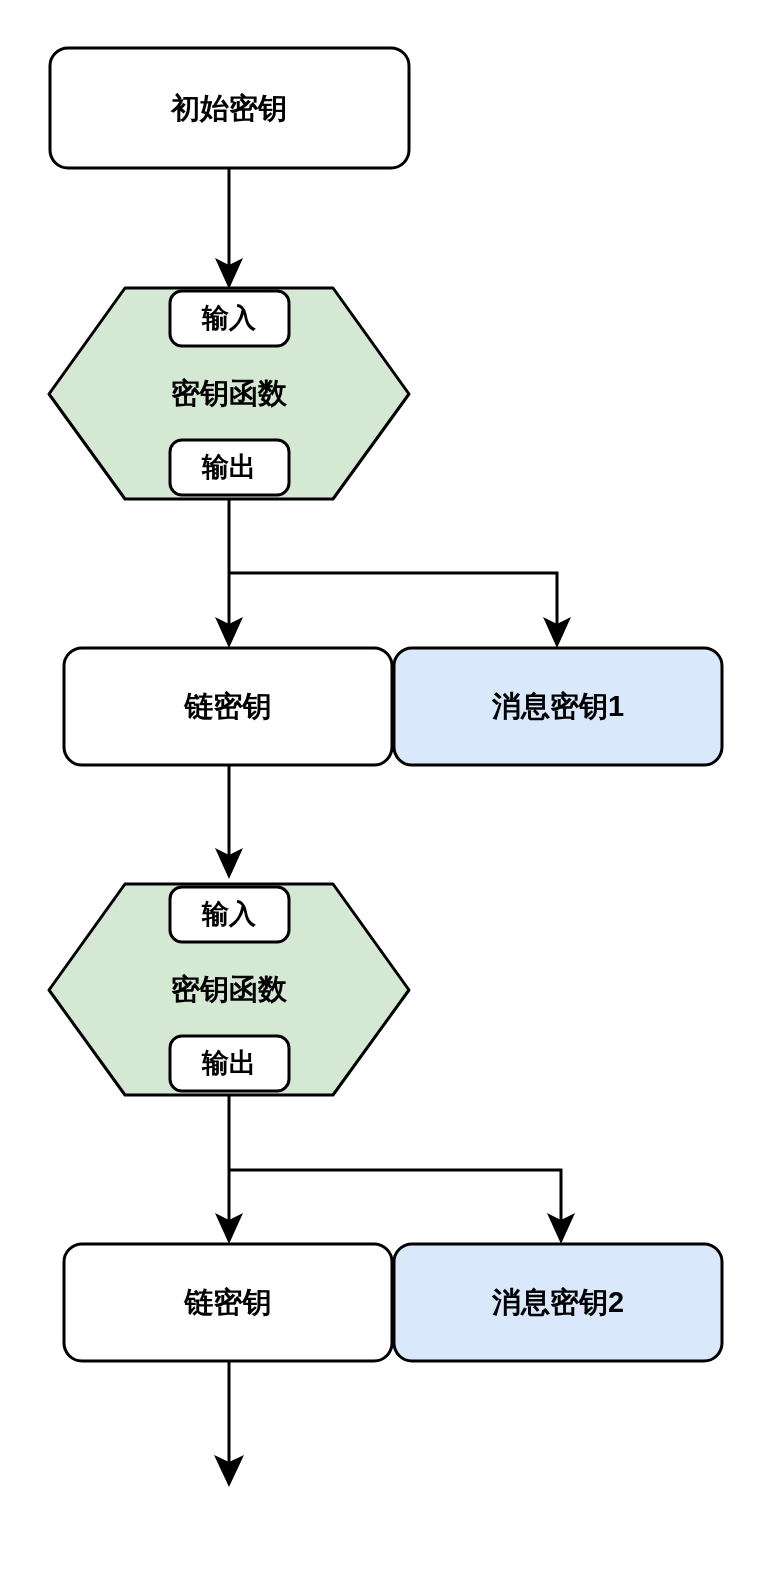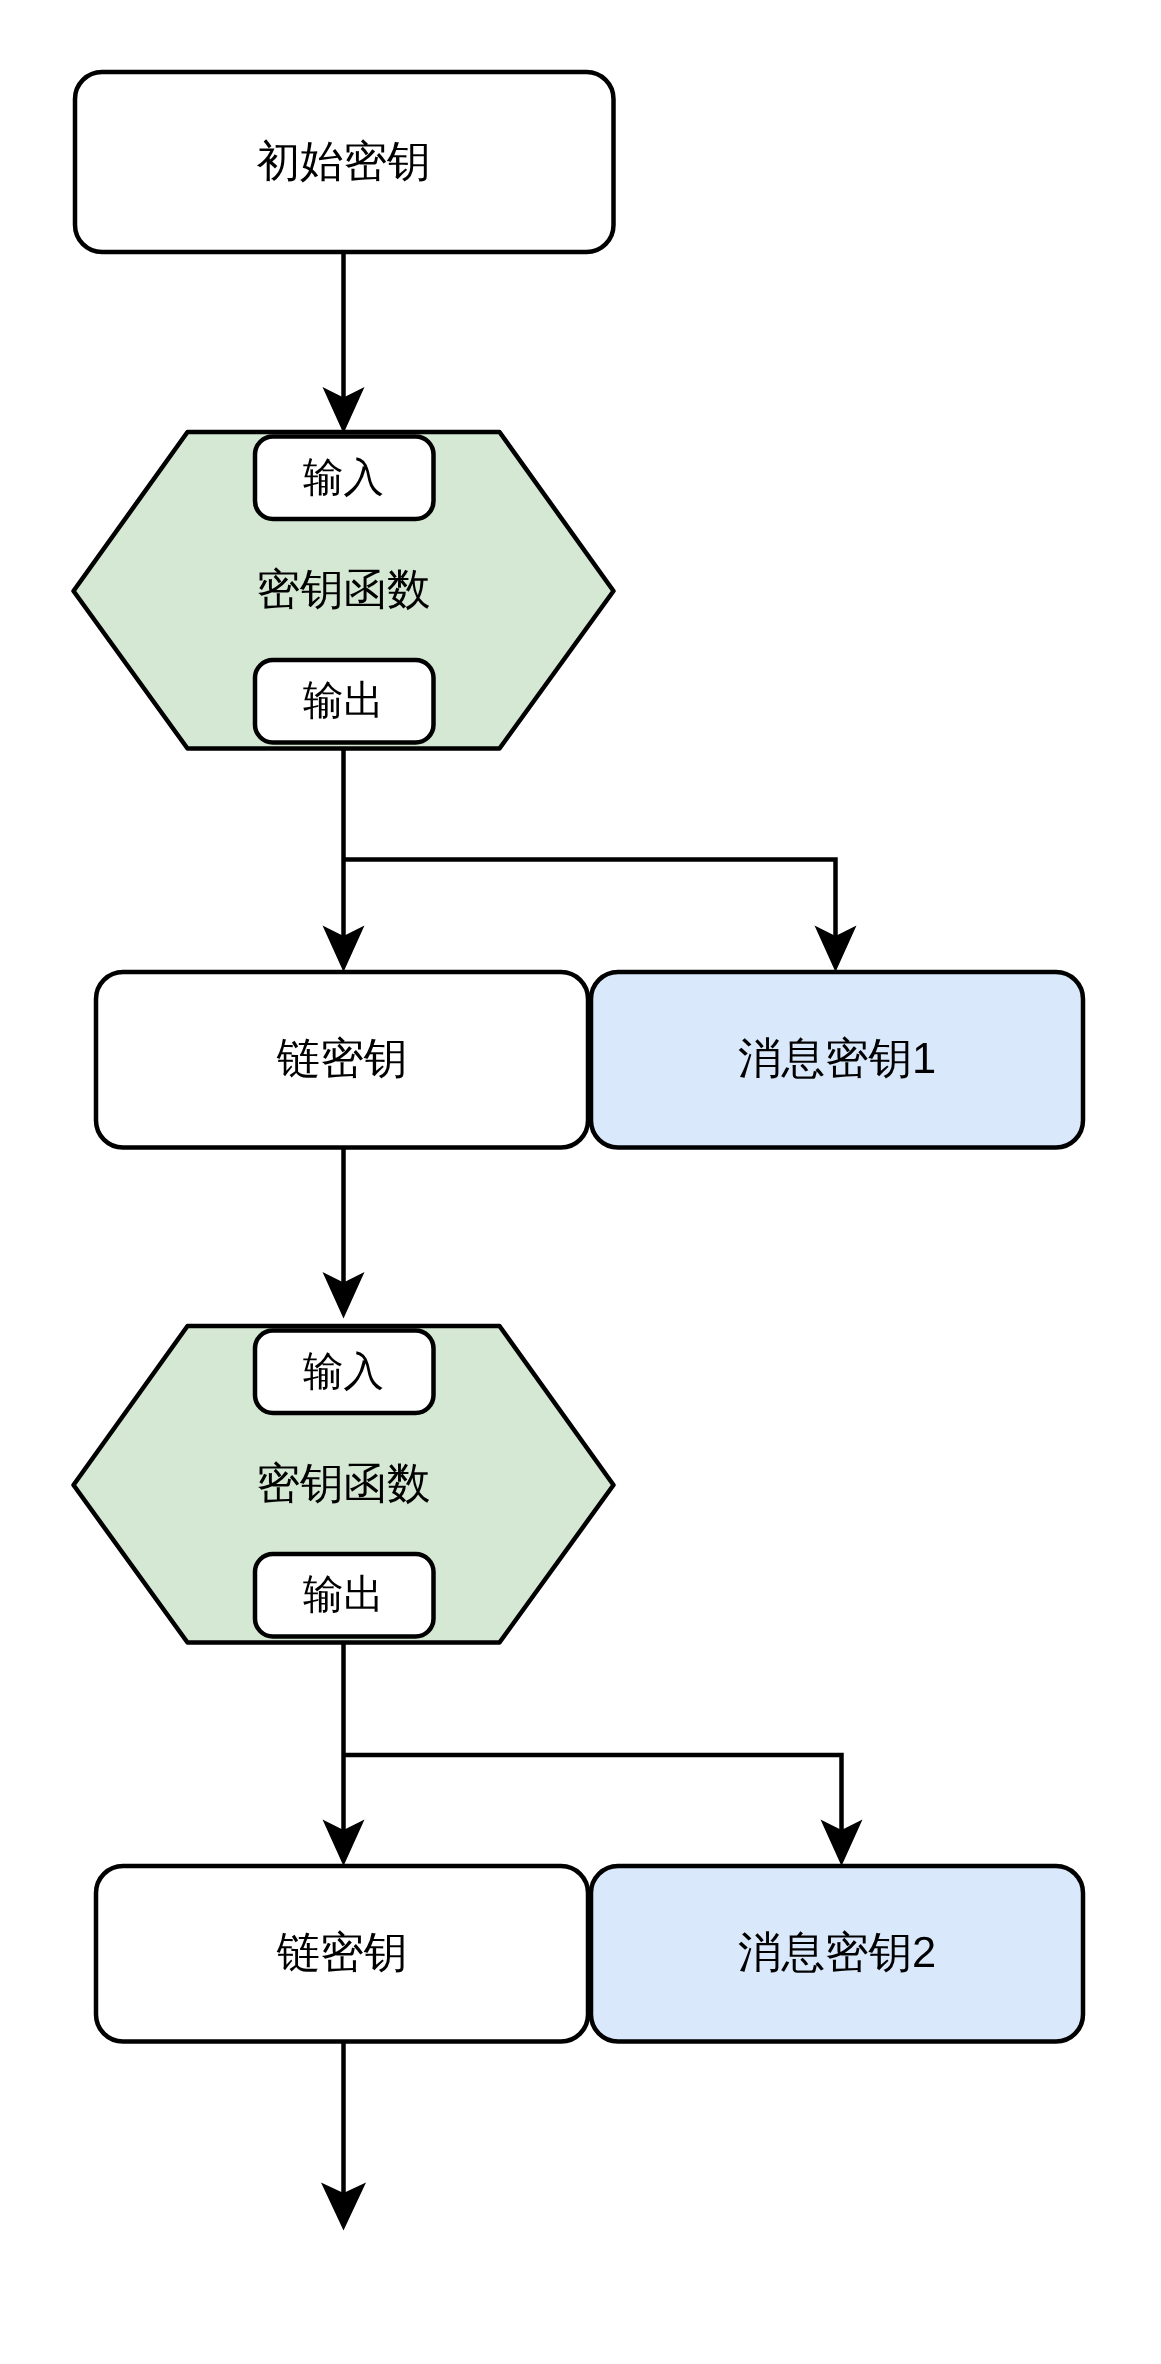--- a/index.html
+++ b/index.html
@@ -11,20 +11,21 @@
     width: 774px;
     height: 1576px;
     font-family: "Liberation Sans", "DejaVu Sans", sans-serif;
     overflow: hidden;
   }
   #diagram-root {
     position: relative;
     width: 774px;
     height: 1145px;
     background: #ffffff;
+    font-weight: bold;
   }
   svg.flow {
     display: block;
     width: 774px;
     height: 1576px;
   }
   .node-shape {
     stroke: #000000;
     stroke-width: 3;
     stroke-linejoin: round;

